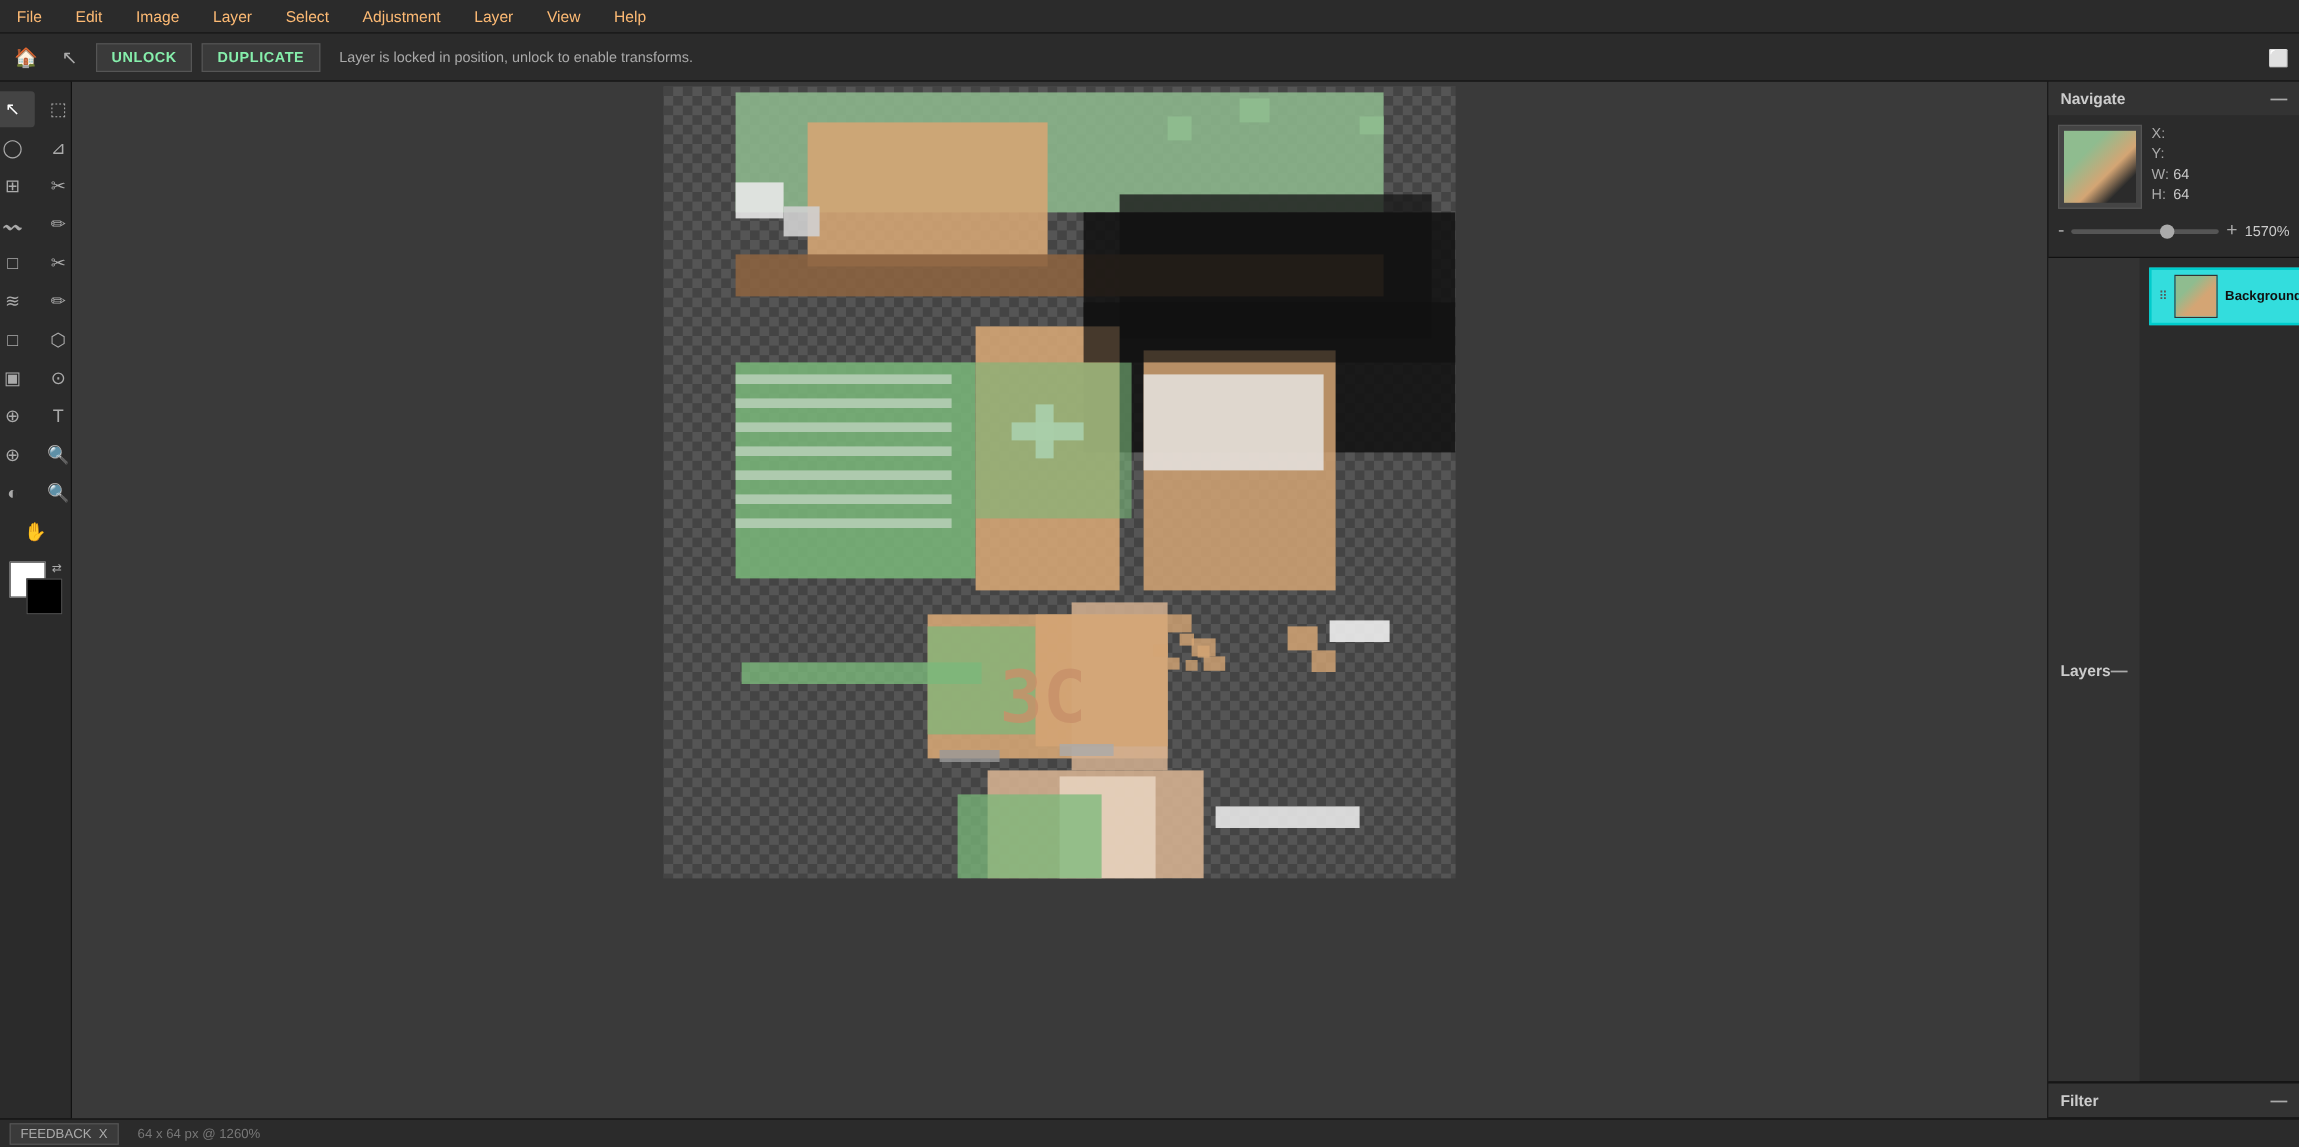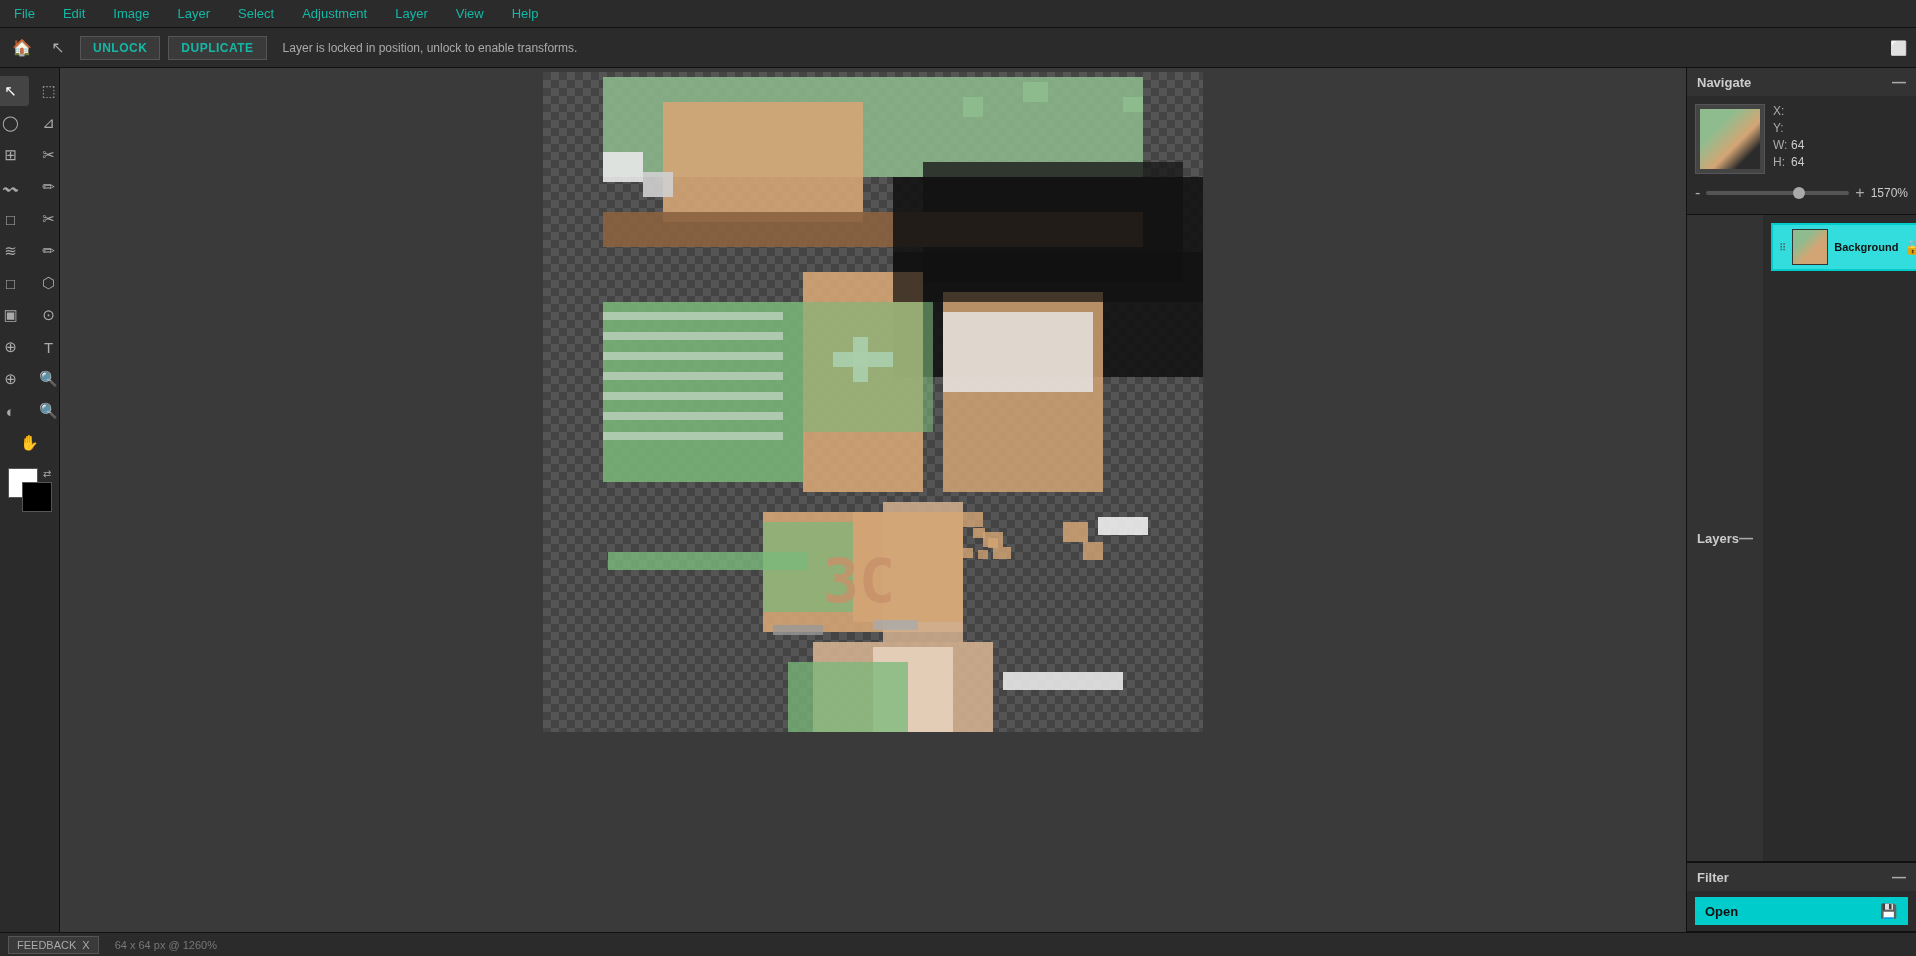--- a/index.html
+++ b/index.html
@@ -10,40 +10,40 @@
       background: #2b2b2b;
       display: flex;
       align-items: center;
       height: 28px;
       padding: 0 8px;
       gap: 16px;
       border-bottom: 1px solid #111;
       flex-shrink: 0;
     }
     .menu-item {
-      color: #14b8a6;
+      color: #fdba74;
       font-size: 13px;
       cursor: pointer;
       padding: 2px 6px;
     }
 
     
     #toolbar {
       background: #2b2b2b;
       display: flex;
       align-items: center;
       height: 40px;
       padding: 0 8px;
       gap: 8px;
       border-bottom: 1px solid #111;
       flex-shrink: 0;
     }
     .toolbar-btn {
       background: #3a3a3a;
-      color: #14b8a6;
+      color: #86efac;
       border: 1px solid #555;
       padding: 4px 12px;
       font-size: 12px;
       cursor: pointer;
       font-weight: bold;
       letter-spacing: 0.5px;
     }
     .toolbar-icon {
       width: 28px; height: 28px;
       display: flex; align-items: center; justify-content: center;
@@ -142,21 +142,21 @@
       height: 660px;
       background-image:
         repeating-conic-gradient(#555 0% 25%, #444 0% 50%);
       background-size: 16px 16px;
       position: relative;
       overflow: hidden;
     }
 
     
     #rightpanel {
-      width: 230px;
+      width: 210px;
       background: #2b2b2b;
       border-left: 1px solid #111;
       display: flex;
       flex-direction: column;
       flex-shrink: 0;
     }
 
     
     .panel-section {
       border-bottom: 1px solid #111;
@@ -578,26 +578,20 @@
         <span class="layer-ctrl-btn">+</span>
         <span class="layer-ctrl-btn">▼</span>
       </div>
     </div>
 
     <div id="history-section" class="panel-section">
       <div class="panel-header">
         <span>Filter</span>
         <span class="panel-collapse-btn">—</span>
       </div>
-      <div id="history-content">
-        <div class="history-item">
-          <span>Open</span>
-          <span class="history-item-icon">💾</span>
-        </div>
-      </div>
     </div>
 
   </div>
 
 </div>
 
 <div id="statusbar">
   <div class="status-feedback">
     <span>FEEDBACK</span>
     <span class="status-feedback-close">X</span>

